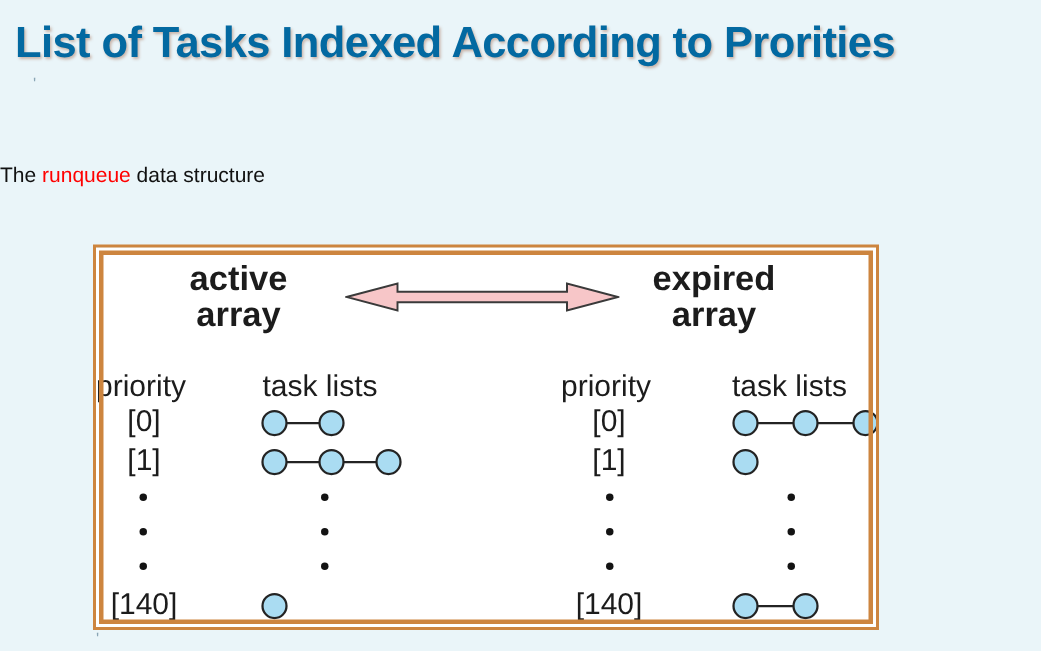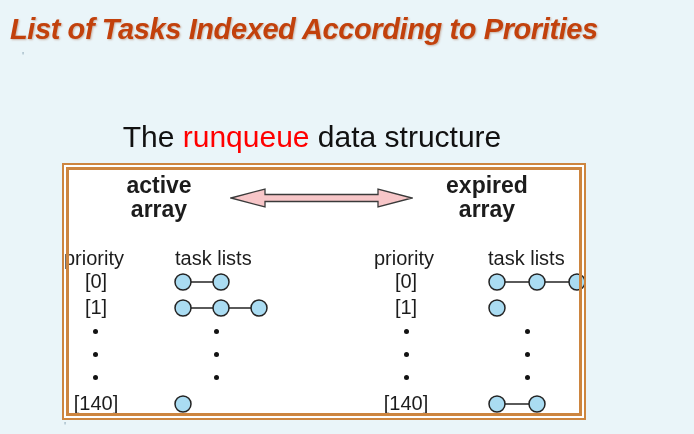--- a/index.html
+++ b/index.html
@@ -1,22 +1,22 @@
 <!DOCTYPE html>
 <html><head>
 <meta charset="utf-8">
 <style>
   html,body{margin:0;padding:0}
   .slide{position:relative;width:694px;height:434px;overflow:hidden;
          font-family:"Liberation Sans",sans-serif;background:#eaf5f9}
   .title{position:absolute;left:10px;top:13px;font-size:29px;font-weight:bold;
          letter-spacing:-0.4px;white-space:nowrap;
          text-shadow:1px 1px 2px rgba(140,60,20,0.35)}
-  .subtitle{position:absolute;left:0;top:120px;width:624px;text-align:center;
-            font-size:30px;color:#111}
+  .subtitle{position:absolute;left:0;top:108px;width:624px;
+            font-size:14px;color:#111}
   .box-bg{position:absolute;left:64px;top:165px;width:520px;height:253px}
   .diagram{position:absolute;left:64px;top:165px;width:604px;height:253px;
            overflow:hidden;z-index:1;color:#1c1c1c}
   .frame{position:absolute;left:62px;top:163px;width:524px;height:257px;
          border:2px solid;padding:2px;box-sizing:border-box;z-index:2;pointer-events:none}
   .frame-inner{width:100%;height:100%;border:3px solid;box-sizing:border-box}
   .hdr{position:absolute;top:8px;width:100px;text-align:center;font-weight:bold;
        font-size:23px;line-height:24px;white-space:pre-line}
   .arrow{position:absolute;left:166px;top:22px}
   .lbl{position:absolute;text-align:left;font-size:20px}
@@ -26,37 +26,37 @@
   .dot{position:absolute;left:0;width:5px;height:5px;border-radius:50%}
   .stray{position:absolute;font-size:11px;color:#8aa5b5}
   .stray-top{left:22px;top:50px}
   .stray-bottom{left:64px;top:420px;z-index:3}
 </style>
 </head>
 <body>
 
 <div class="slide" style="background: rgb(234, 245, 249);">
 
-  <div class="title" style="color: #c2410c; font-style: italic;">List of Tasks Indexed According to Prorities</div>
+  <div class="title" style="color: #0369a1;">List of Tasks Indexed According to Prorities</div>
   <div class="stray stray-top">'</div>
 
   <div class="subtitle" style="color: rgb(17, 17, 17);"><span>The </span><span class="hl" style="color: rgb(255, 0, 0);">runqueue</span><span> data structure</span></div>
 
   <div class="box-bg" style="background: rgb(255, 255, 255);"></div>
 
   <div class="diagram">
 
     <div class="hdr" style="left:45px">active
 array</div>
 
     <svg class="arrow" width="183" height="22" viewBox="0 0 183 22">
       <polygon points="1,11 35,2 35,7.5 148,7.5 148,2 182,11 148,20 148,14.5 35,14.5 35,20" stroke-width="1.3" fill="#f7c6c8" stroke="#3a3a3a"></polygon>
     </svg>
 
-    <div class="hdr" style="left:373px">expired
+    <div class="hdr" style="left:362px">expired
 array</div>
 
     <div class="lbl" style="left:0;top:82px;width:64px">priority</div>
     <div class="lbl" style="left:111px;top:82px;width:84px">task lists</div>
     <div class="lbl" style="left:310px;top:82px;width:64px">priority</div>
     <div class="lbl" style="left:424px;top:82px;width:84px">task lists</div>
 
     <div class="idx" style="left:2px;top:105px">[0]</div>
     <div class="idx" style="left:2px;top:131px">[1]</div>
     <div class="idx" style="left:2px;top:227px">[140]</div>

